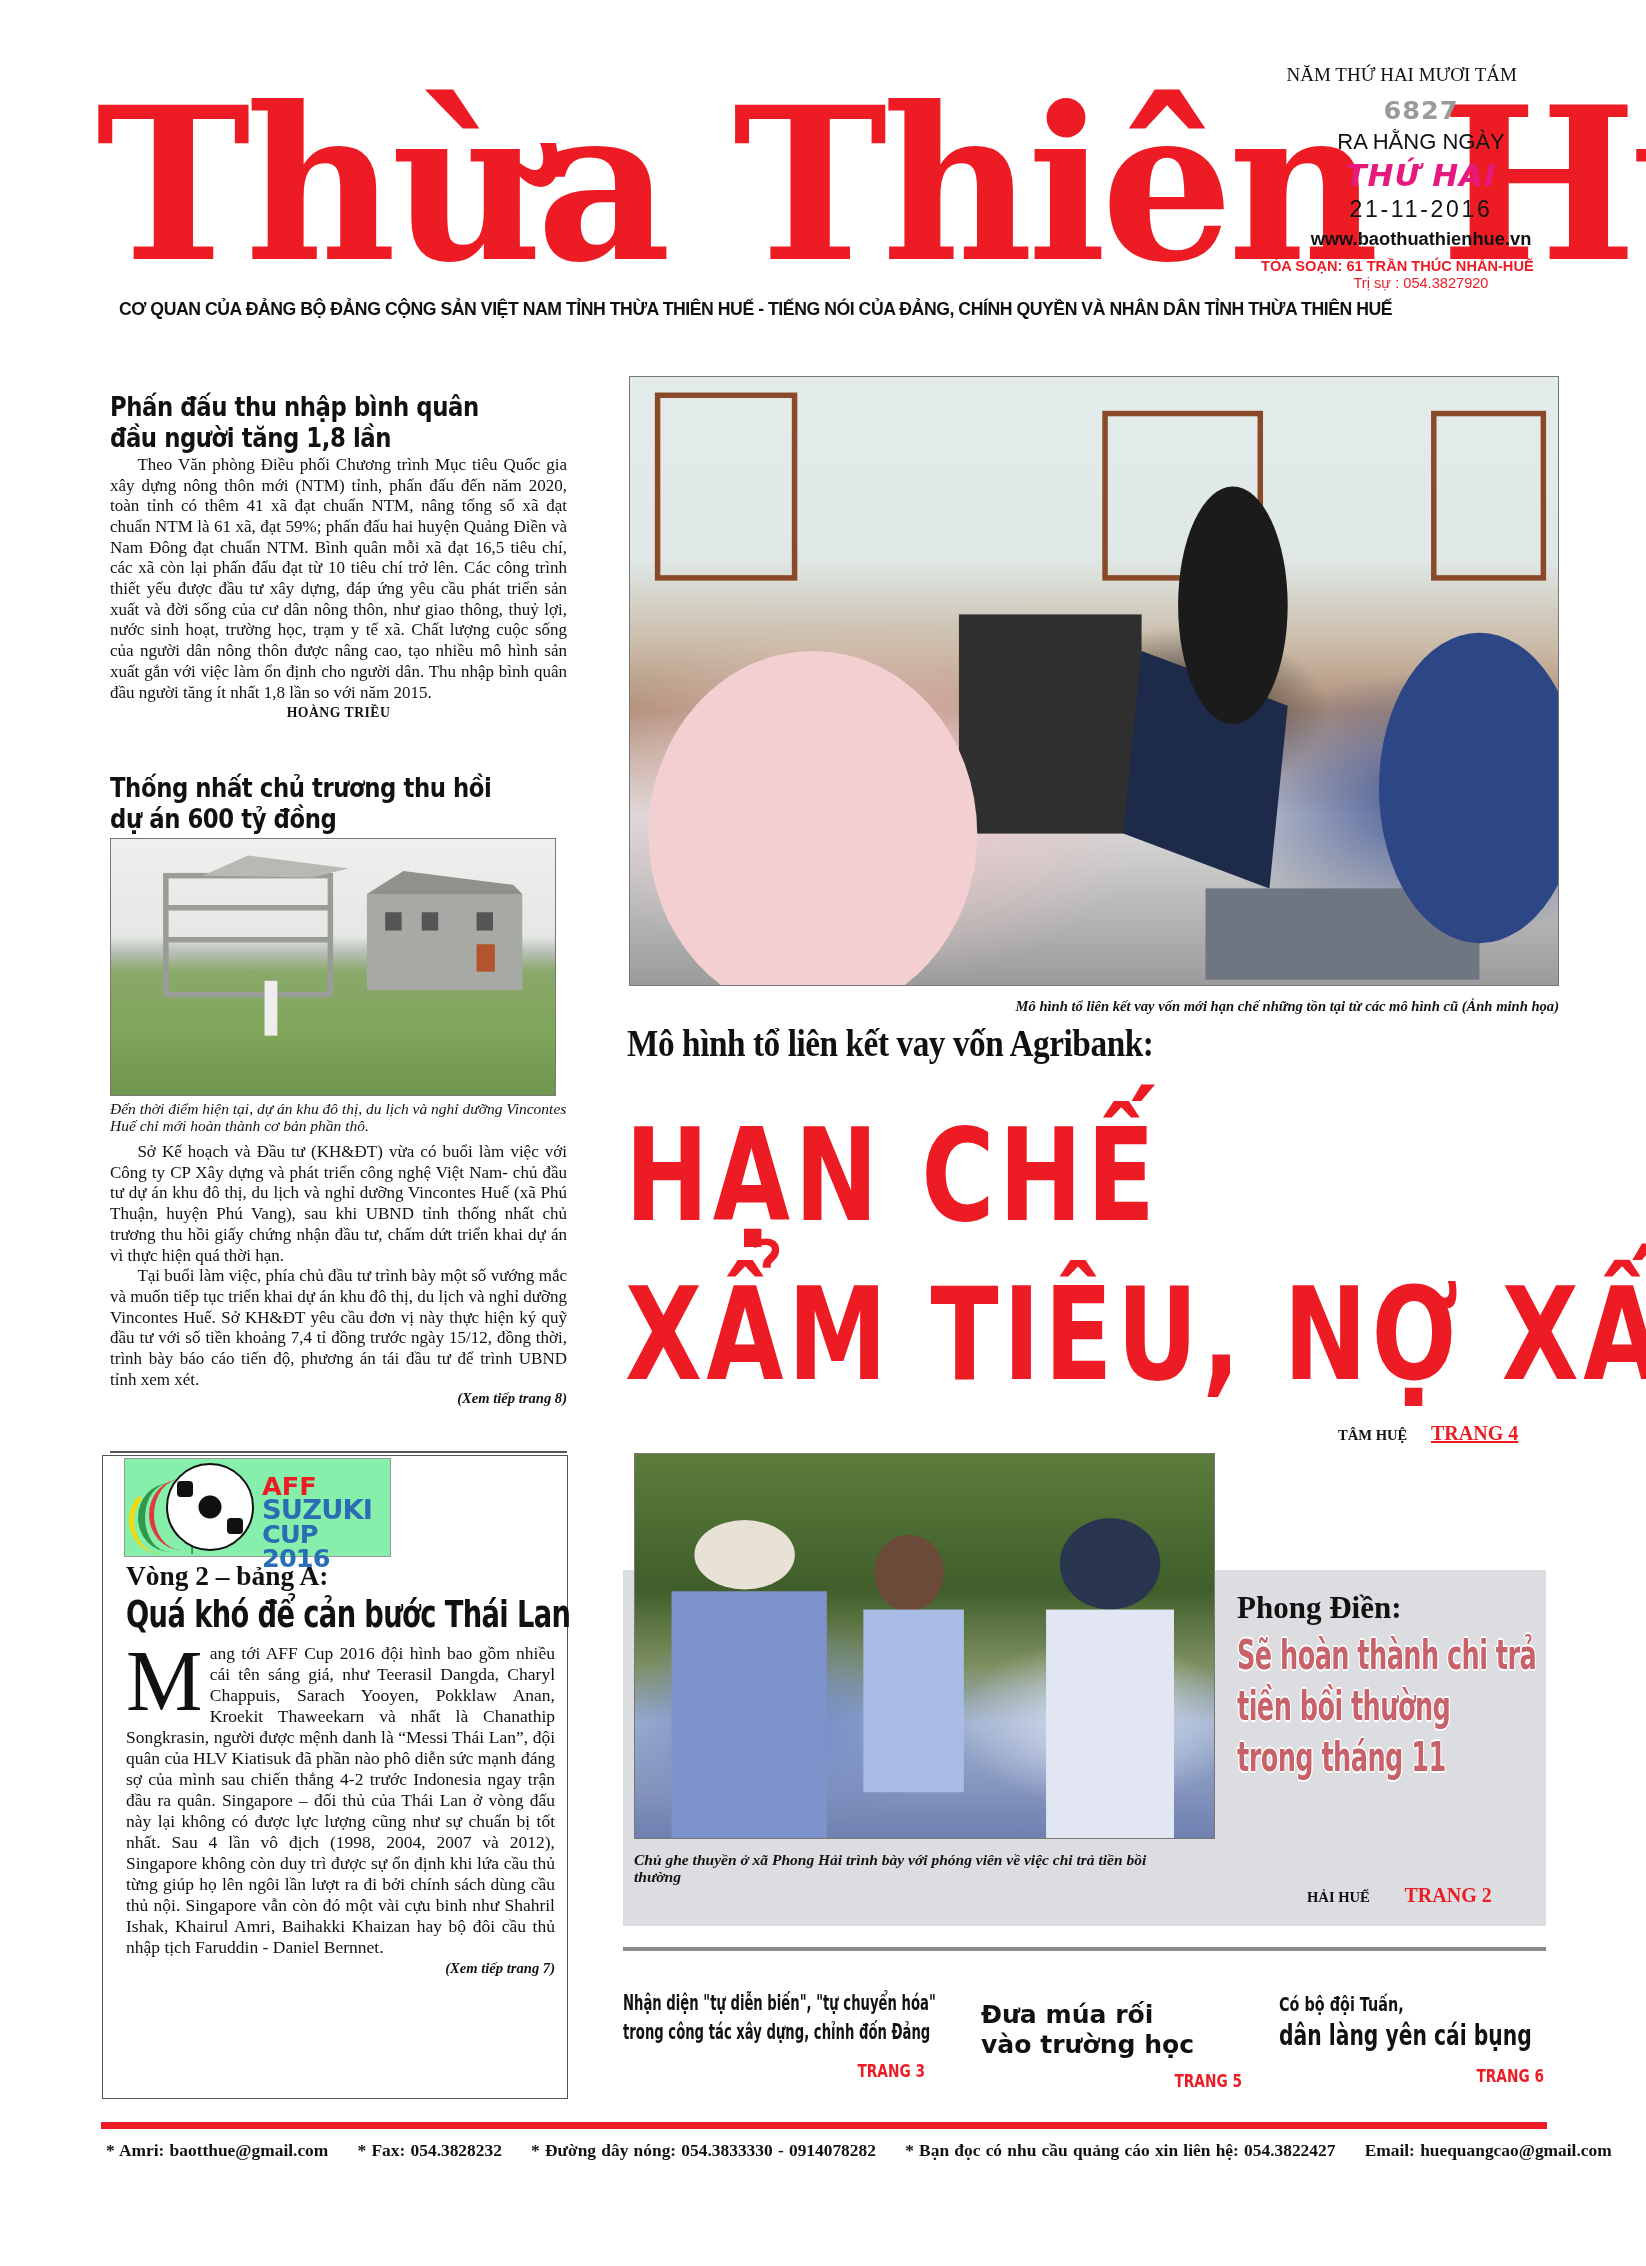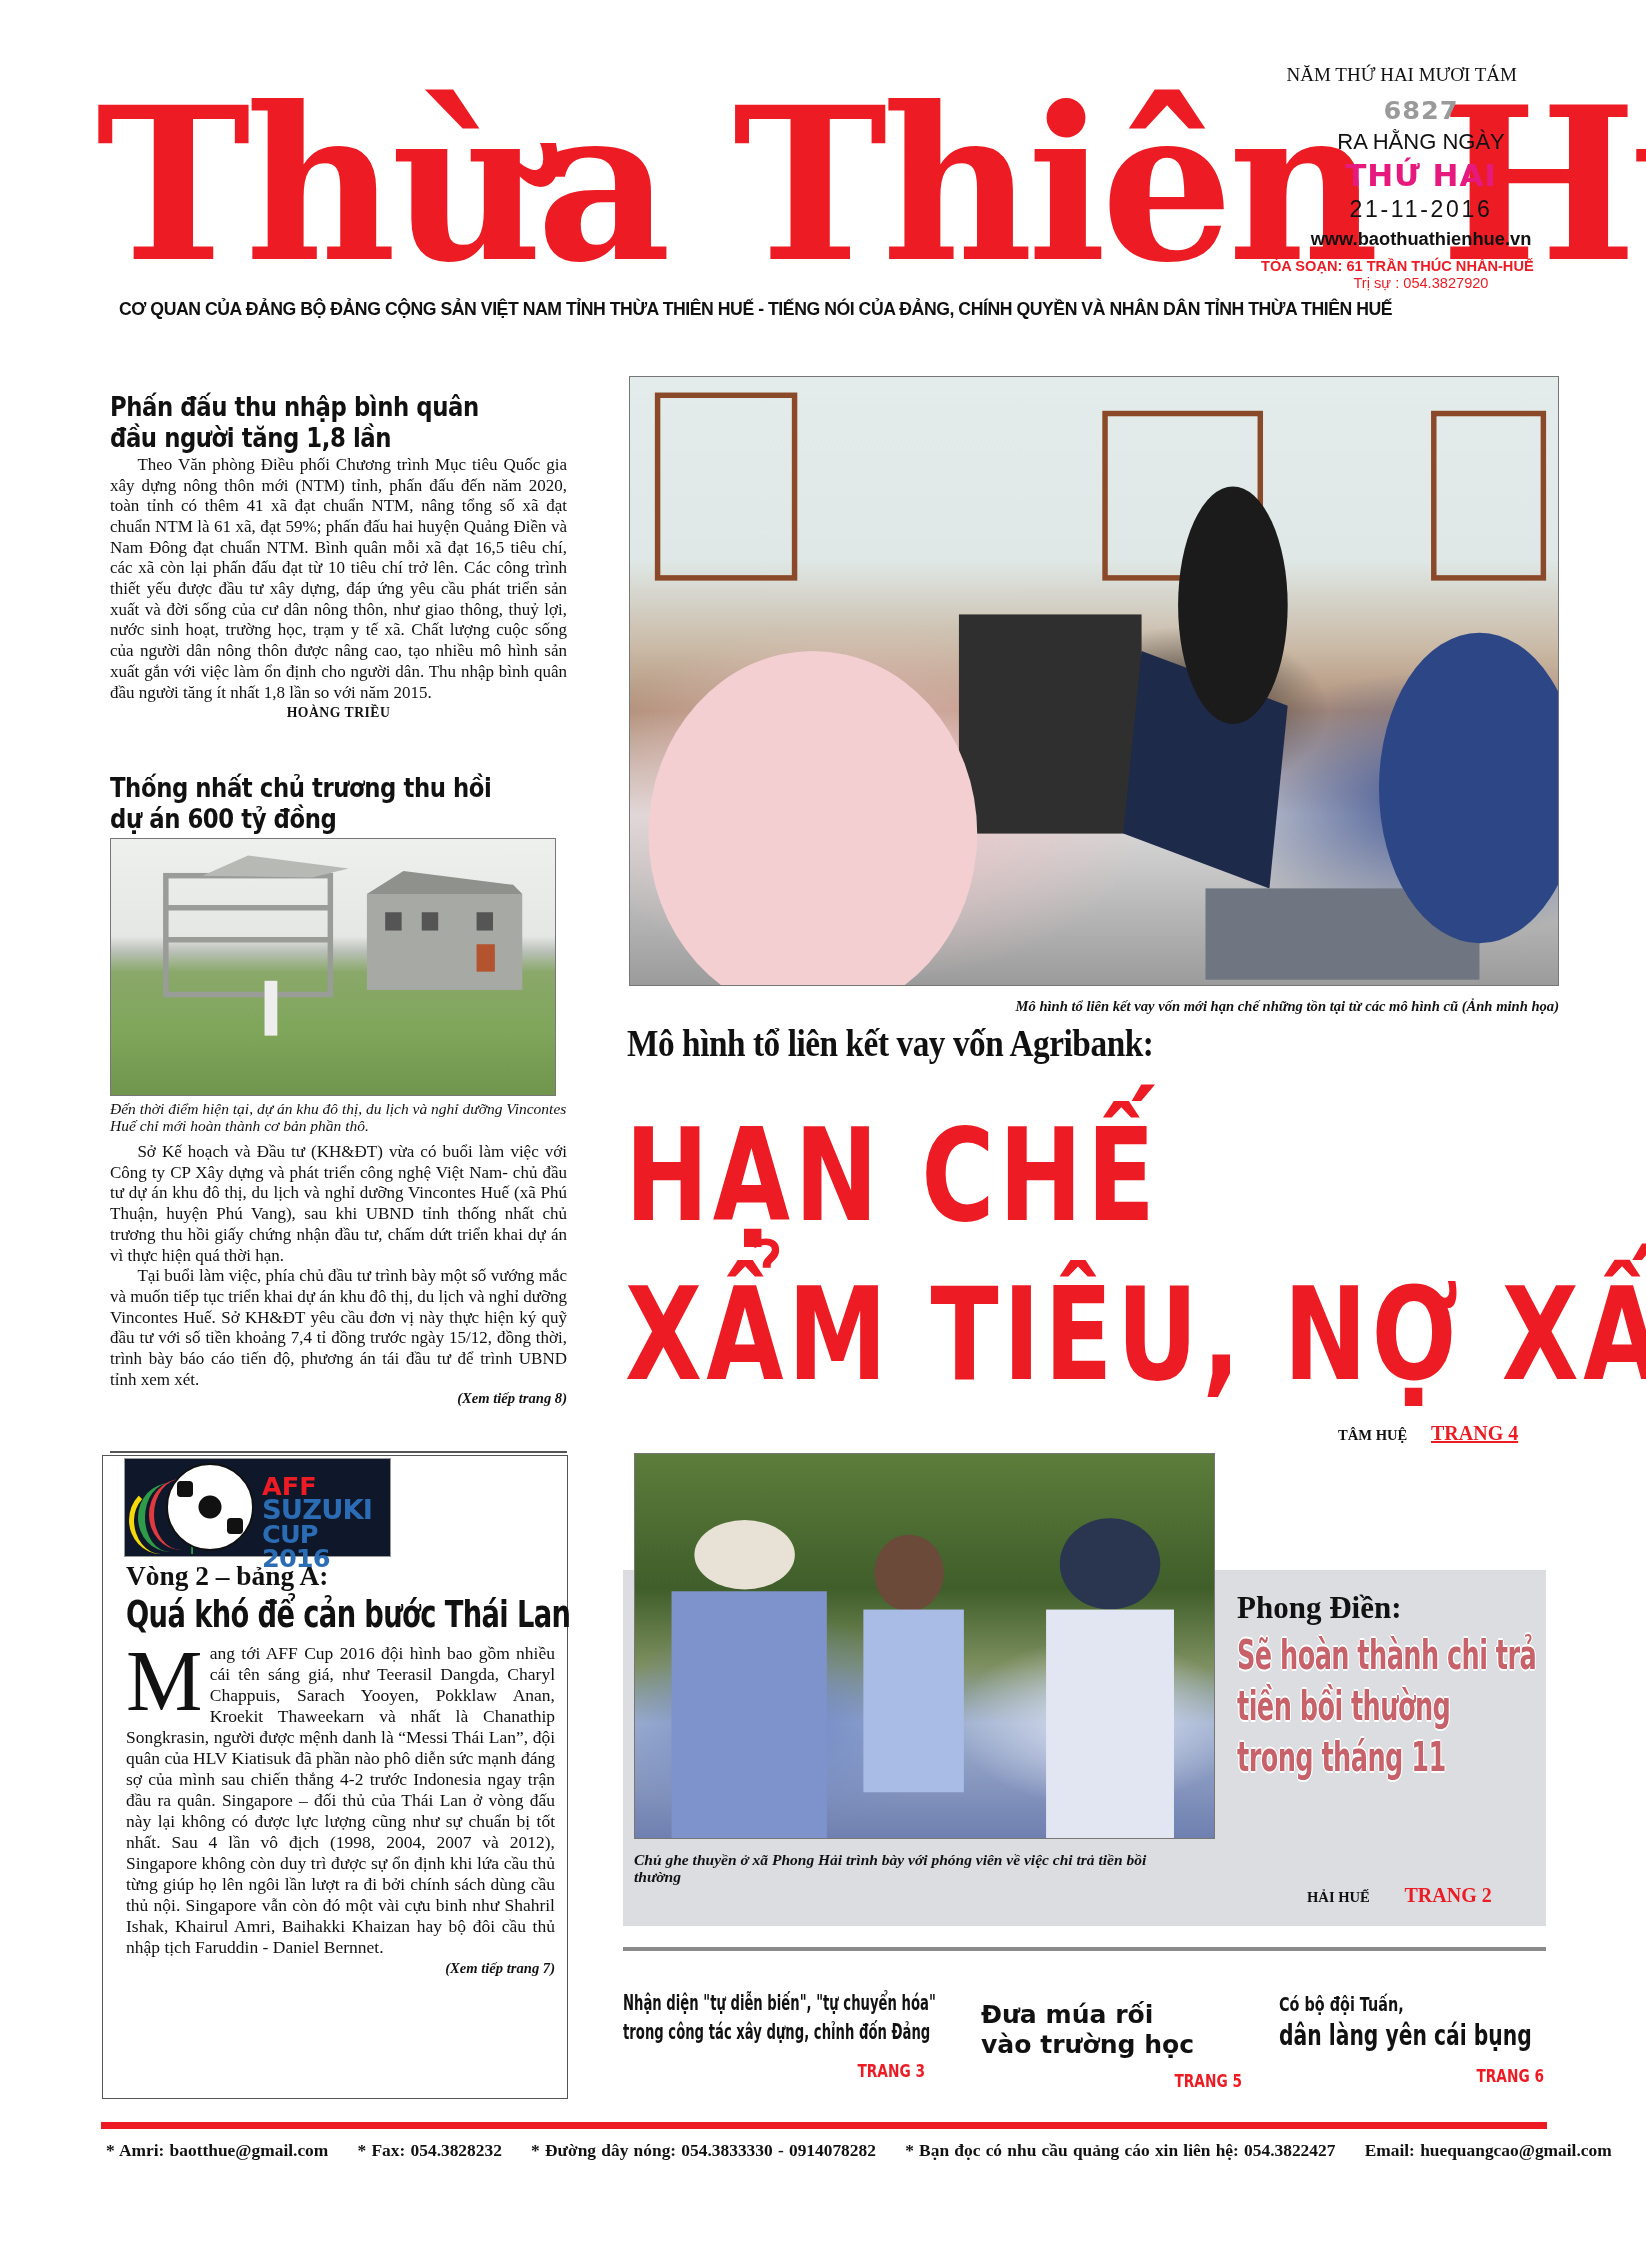--- a/index.html
+++ b/index.html
@@ -16,21 +16,21 @@
   }
   .masthead-sub {
     left: 119px; top: 298px; width: 1124px;
     font-family: "Liberation Sans", sans-serif; font-weight: bold; font-size: 19px;
     letter-spacing: -0.5px; white-space: nowrap; transform: scaleX(0.93); transform-origin: left;
   }
   .edition { left: 1261px; top: 64px; width: 320px; text-align: center; }
   .ed-year { font-family: "Liberation Serif", serif; font-size: 19px; text-align: left; padding-left: 25.6px; }
   .ed-no { font-family: "DejaVu Sans", sans-serif; font-weight: bold; color: #9a9a9a; font-size: 25.6px; margin-top: 9.1px; letter-spacing: 0.9px; }
   .ed-daily { font-family: "Liberation Sans", sans-serif; font-size: 22px; margin-top: 3.7px; }
-  .ed-day { font-family: "DejaVu Sans", sans-serif; font-weight: bold; color: #e5197e; font-size: 31px; margin-top: 1.8px; letter-spacing: 0.9px; }
+  .ed-day { font-family: "DejaVu Sans", sans-serif; font-weight: bold; color: #e5197e; font-size: 31px; margin-top: 1.8px; letter-spacing: 0.9px; font-style: italic; }
   .ed-date { font-family: "Liberation Sans", sans-serif; font-size: 23px; letter-spacing: 2.7px; margin-top: 3.7px; }
   .ed-web { font-family: "Liberation Sans", sans-serif; font-weight: bold; font-size: 18.3px; margin-top: 5px; }
   .ed-addr { font-family: "Liberation Sans", sans-serif; font-weight: bold; color: #ed1c24; font-size: 14.6px; margin-top: 7.3px; text-align: left; }
   .ed-phone { font-family: "Liberation Sans", sans-serif; color: #ed1c24; font-size: 14.6px; margin-top: 1.8px; }
 
   
   .headline-sm {
     font-family: "DejaVu Sans", sans-serif; font-weight: bold; font-size: 26.5px; line-height: 31px;
     letter-spacing: -0.5px; transform: scaleX(0.86); transform-origin: left; white-space: nowrap;
   }
@@ -54,21 +54,21 @@
   }
   .photo-field {
     background:
       radial-gradient(ellipse at 25% 70%, #6d86c6 0%, rgba(109,134,198,0) 28%),
       radial-gradient(ellipse at 80% 70%, #d9dff0 0%, rgba(217,223,240,0) 22%),
       linear-gradient(180deg, #5d7d3c 0%, #3f5e2a 35%, #7d8f5f 55%, #9fb0cf 70%, #6f7fb0 100%);
   }
 
   
   .aff-box { left: 102px; top: 1455px; width: 466px; height: 644px; border: 1.8px solid #555; }
-  .aff-logo { left: 124px; top: 1458px; width: 267px; height: 99px; border: 0.9px solid #999; background: #0f172a; }
+  .aff-logo { left: 124px; top: 1458px; width: 267px; height: 99px; border: 0.9px solid #999; background: #86efac; }
   .ball { position: absolute; left: 41px; top: 3.7px; width: 88px; height: 88px; border-radius: 50%; border: 2.7px solid #111;
     background: radial-gradient(circle at 50% 50%, #111 0 11px, #fff 12px 100%); }
   .ball::before, .ball::after { content: ""; position: absolute; width: 16.4px; height: 16.4px; background: #111; border-radius: 3.7px; }
   .ball::before { left: 9.1px; top: 16.4px; } .ball::after { right: 9.1px; top: 53px; }
   .swoosh { position: absolute; left: 3.7px; top: 27.4px; width: 64px; height: 68px; border-radius: 50% 0 0 50%;
     border-left: 5.5px solid #f5d90a; border-top: 5.5px solid transparent; box-shadow: -1.8px 0 0 #2f9b48 inset; }
   .swoosh2 { position: absolute; left: 12.8px; top: 24px; width: 64px; height: 69px; border-radius: 50% 0 0 50%; border-left: 7.3px solid #2f9b48; }
   .swoosh3 { position: absolute; left: 24px; top: 20px; width: 64px; height: 71px; border-radius: 50% 0 0 50%; border-left: 5.5px solid #e03a3e; }
   .aff-text { position: absolute; left: 137px; top: 14.6px; font-family: "DejaVu Sans", sans-serif; font-weight: bold; line-height: 24px; }
   .aff-t1 { color: #ed1c24; font-size: 25.6px; }

